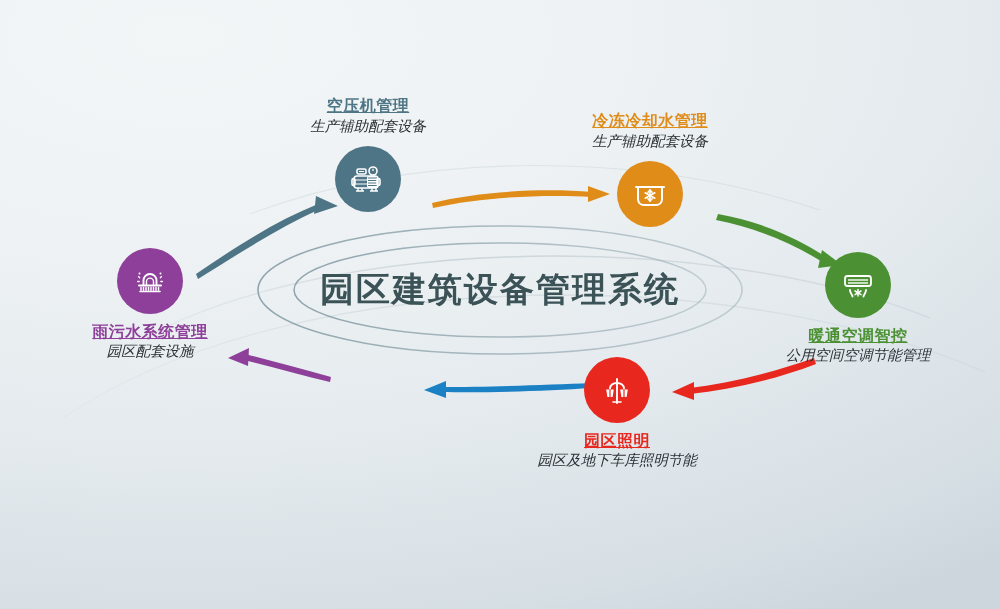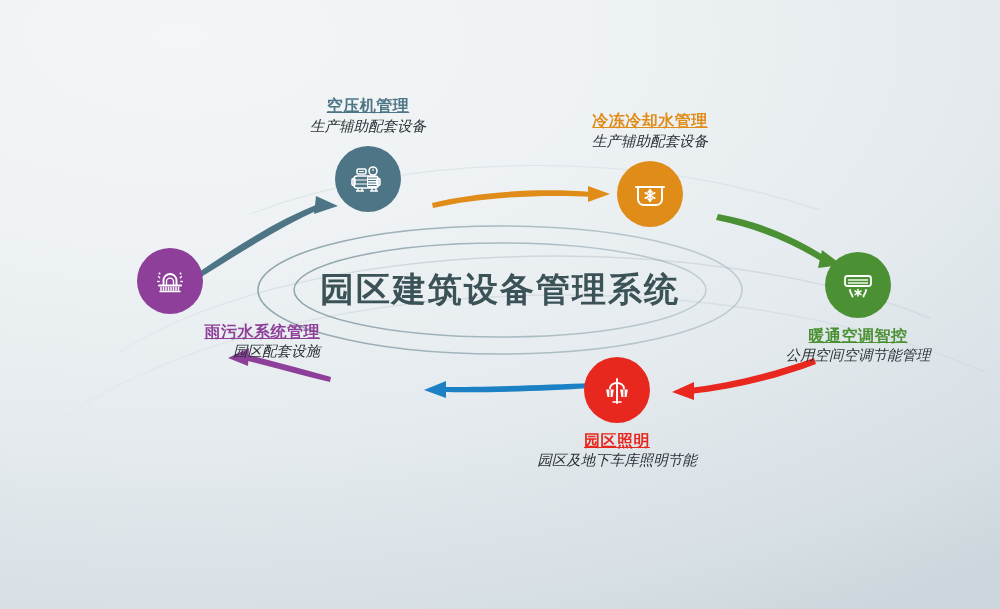--- a/index.html
+++ b/index.html
@@ -72,21 +72,21 @@
   .title-above .node-title { margin-bottom: 1px; }
   .title-above .node-sub { margin-bottom: 9px; }
   .title-below .node-title { margin-top: 8px; }
 
   
   #node-compressor { left: 218px; top: 96px; }
   #node-chilled    { left: 500px; top: 100px; margin-top: 11px; }
   #node-hvac       { left: 708px; top: 252px; }
   #node-lighting   { left: 467px; top: 357px; }
   #node-metering   { left: 221px; top: 358px; }
-  #node-drainage   { left: 20px;  top: 248px; text-align: right; }
+  #node-drainage   { left: 0;  top: 248px; }
 </style>
 </head>
 <body>
 
 <div id="stage">
 
   <svg id="bg-svg" viewBox="0 0 1000 609">
     <defs>
       <linearGradient id="ringFade" x1="0" y1="0" x2="1" y2="0">
         <stop offset="0%" stop-color="#7f97a1" stop-opacity="0.85"></stop>

